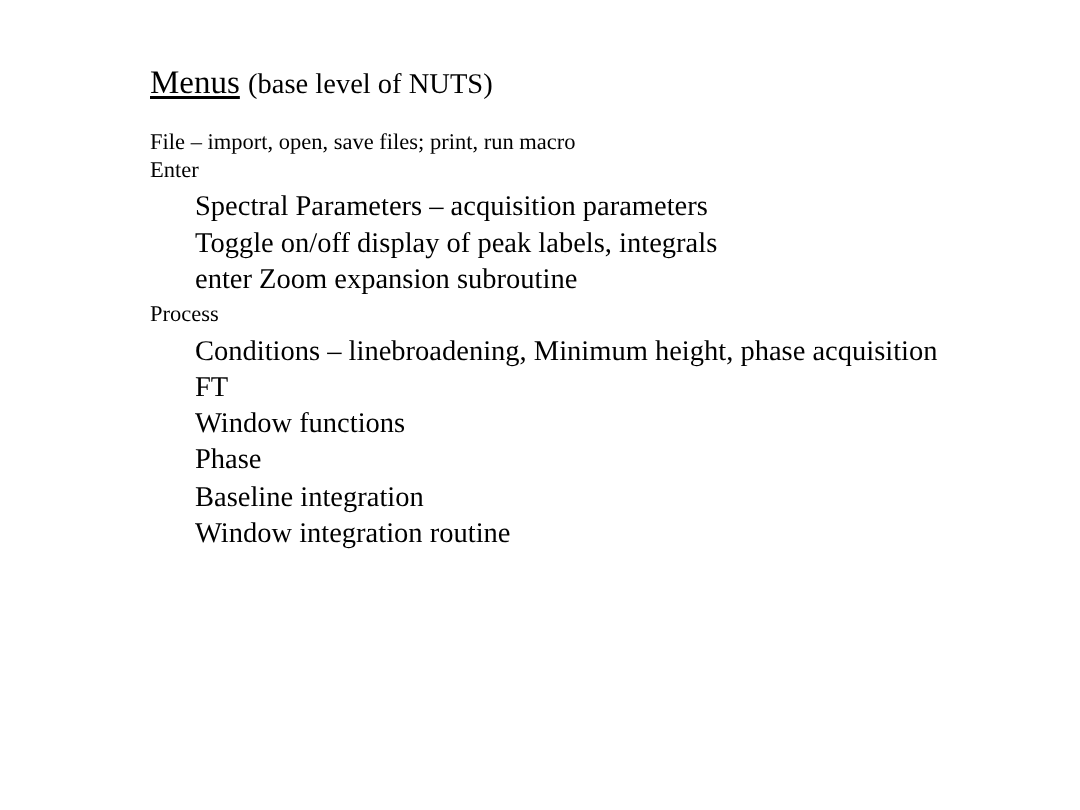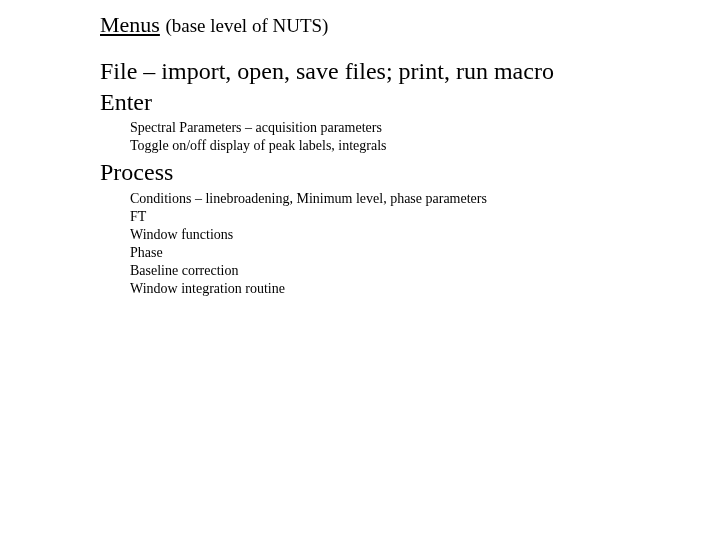--- a/index.html
+++ b/index.html
@@ -6,43 +6,43 @@
       margin: 0;
       padding: 0;
       width: 720px;
       height: 540px;
       font-family: "Times New Roman", Times, serif;
       background: #fff;
       color: #000;
       box-sizing: border-box;
     }
     .page {
-      padding: 12px 60px 30px 100px;
+      padding: 42px 60px 30px 100px;
     }
     .title {
       font-size: 22px;
       margin-bottom: 18px;
     }
     .title .main {
       text-decoration: underline;
     }
     .title .paren {
       font-size: 19px;
     }
     .line {
-      font-size: 24px;
+      font-size: 15px;
       line-height: 1.28;
     }
     .sublist {
       margin-left: 30px;
       margin-top: 2px;
       margin-bottom: 2px;
     }
     .subline {
-      font-size: 14px;
+      font-size: 19px;
       line-height: 1.28;
     }
     .block {
       margin-top: 2px;
     }
   </style>
 </head>
 <body>
 
 <div class="page">
@@ -51,25 +51,26 @@
     <span class="main">Menus</span>
     <span class="paren">(base level of NUTS)</span>
   </div>
 
   <div class="block">
     <div class="line">File – import, open, save files; print, run macro</div>
     <div class="line">Enter</div>
     <div class="sublist">
       <div class="subline">Spectral Parameters – acquisition parameters</div>
       <div class="subline">Toggle on/off display of peak labels, integrals</div>
+      <div class="subline">enter Zoom expansion subroutine</div>
     </div>
     <div class="line">Process</div>
     <div class="sublist">
-      <div class="subline">Conditions – linebroadening, Minimum level, phase parameters</div>
+      <div class="subline">Conditions – linebroadening, Minimum height, phase acquisition</div>
       <div class="subline">FT</div>
       <div class="subline">Window functions</div>
       <div class="subline">Phase</div>
-      <div class="subline">Baseline correction</div>
+      <div class="subline">Baseline integration</div>
       <div class="subline">Window integration routine</div>
     </div>
   </div>
 
 </div>
 
 </body></html>

